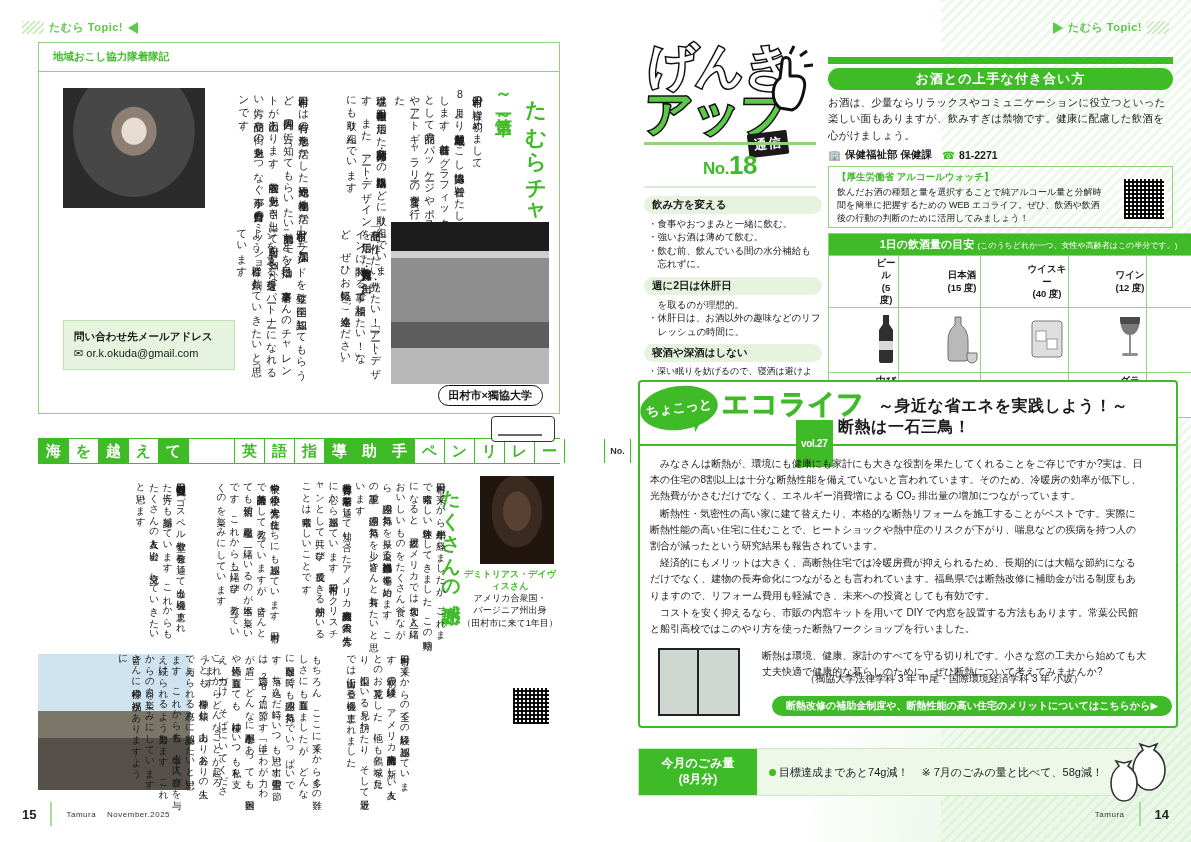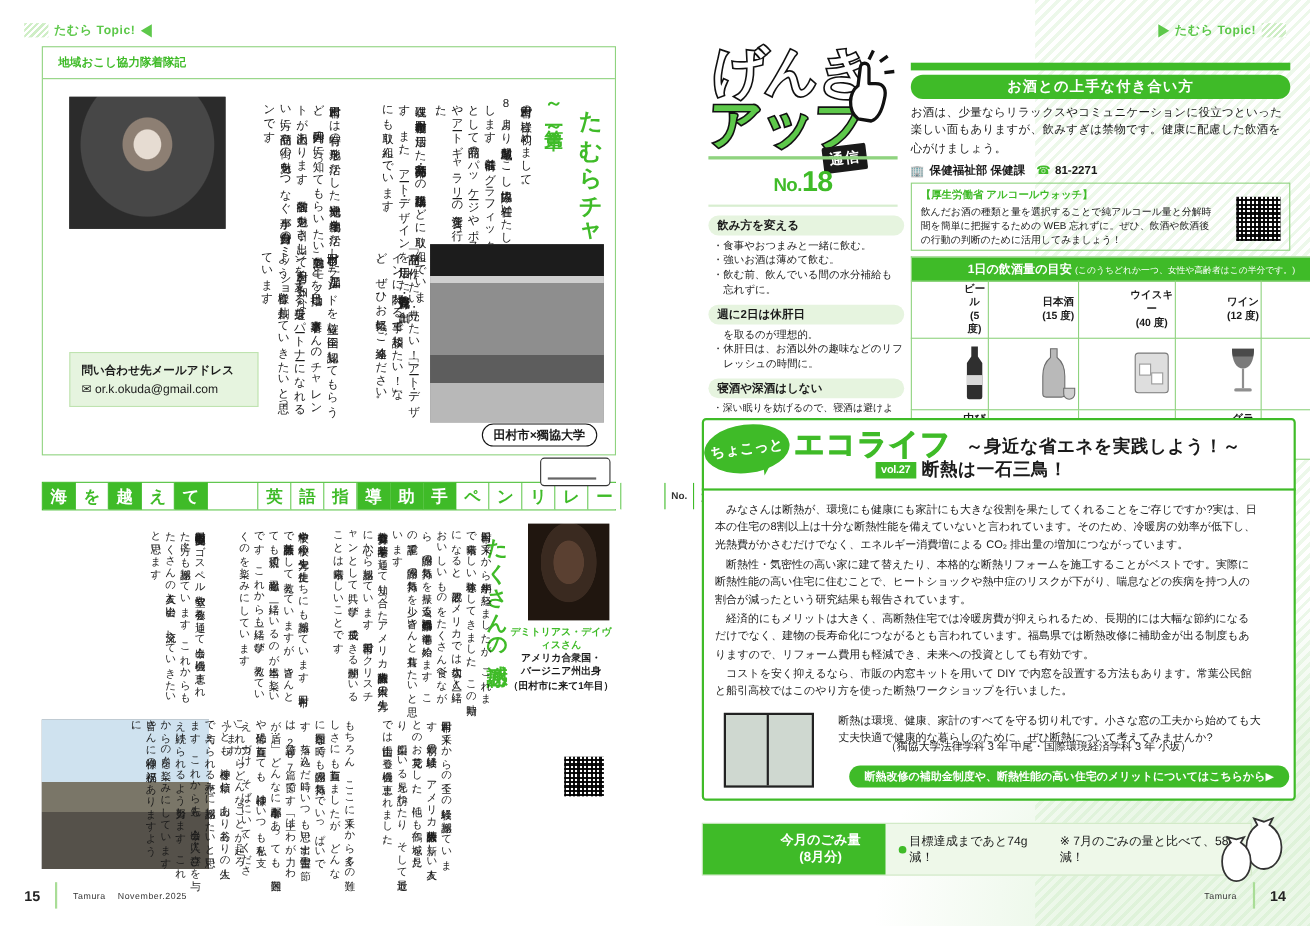--- a/index.html
+++ b/index.html
@@ -58,21 +58,21 @@
   .relay .cell.num2{width:34px;font-size:13px;color:#333;font-weight:bold;border-right:none;}
   .relay .cell.wide{width:46px;}
 
   .box-alt{position:absolute;left:38px;top:472px;width:522px;height:330px;}
   .alt-title{position:absolute;right:96px;top:4px;font-size:19px;font-weight:bold;color:#3fbb28;letter-spacing:1px;}
   .alt-photo{position:absolute;right:6px;top:4px;width:74px;height:88px;}
   .alt-photo .ph{width:100%;height:100%;
     background-image:radial-gradient(ellipse at 50% 40%,#5a4031 0 26%,#3a2a20 27% 48%,#20160f 49% 100%);}
   .alt-name{position:absolute;right:2px;top:96px;width:96px;text-align:center;font-size:9px;
     font-weight:bold;color:#3fbb28;line-height:1.35;}
-  .alt-name .sub{color:#1a1a1a;font-weight:bold;display:block;}
+  .alt-name .sub{color:#1a1a1a;font-weight:normal;display:block;}
   .alt-col{position:absolute;font-size:9.6px;line-height:1.40;color:#1a1a1a;letter-spacing:.3px;}
 
   .footer-l{position:absolute;left:22px;bottom:16px;display:flex;align-items:center;gap:14px;}
   .footer-l .pg{font-size:13px;font-weight:bold;color:#222;}
   .footer-l .bar{width:2px;height:24px;background:#a9dd97;}
   .footer-l .txt{font-size:8px;color:#333;letter-spacing:.5px;}
   .footer-r{position:absolute;right:22px;bottom:16px;display:flex;align-items:center;gap:14px;}
   .footer-r .pg{font-size:13px;font-weight:bold;color:#222;}
 
   .logo-wrap{position:absolute;left:644px;top:38px;width:172px;height:160px;}
@@ -122,38 +122,38 @@
      border-radius:50%;color:#fff;font-size:13px;font-weight:bold;display:flex;align-items:center;
      justify-content:center;transform:rotate(-7deg);}
   .eco-bubble:after{content:"";position:absolute;left:52px;top:34px;width:0;height:0;
      border-top:14px solid #3fbb28;border-right:10px solid transparent;}
   .eco-t1{position:absolute;left:722px;top:386px;font-size:27px;font-weight:bold;color:#3fbb28;
      letter-spacing:1px;-webkit-text-stroke:1px #3fbb28;}
   .eco-t2{position:absolute;left:878px;top:396px;font-size:16px;font-weight:bold;color:#1a1a1a;letter-spacing:.5px;}
   .eco-univ{position:absolute;right:648px;top:385px;border:1px solid #111;border-radius:11px;
      padding:2px 10px;font-size:11px;font-weight:bold;color:#1a1a1a;background:#fff;}
   .eco-vol{position:absolute;left:796px;top:420px;background:#3fbb28;color:#fff;font-size:10px;
-     font-weight:bold;padding:2px 5px;letter-spacing:-.3px;}
+     font-weight:bold;padding:18px 5px;letter-spacing:-.3px;}
   .eco-volt{position:absolute;left:838px;top:417px;font-size:16px;font-weight:bold;color:#1a1a1a;letter-spacing:.5px;}
   .eco-body{position:absolute;left:650px;top:456px;width:494px;font-size:10px;line-height:1.62;color:#1a1a1a;}
   .eco-body p{margin:0 0 1px;text-indent:1em;}
   .eco-sig{position:absolute;right:108px;top:672px;font-size:10px;color:#1a1a1a;}
   .eco-cta{position:absolute;left:772px;top:696px;background:#3fbb28;color:#fff;font-size:10px;
      font-weight:bold;border-radius:10px;padding:3px 14px;}
   .eco-closing{position:absolute;left:762px;top:648px;width:390px;font-size:10px;line-height:1.6;color:#1a1a1a;}
   .window-ill{position:absolute;left:658px;top:648px;width:78px;height:64px;border:2px solid #222;background:#cfd8d0;}
   .window-ill:before{content:"";position:absolute;left:37px;top:0;width:2px;height:100%;background:#222;}
   .ac-ill{position:absolute;right:636px;top:416px;width:62px;height:24px;border:1.5px solid #333;
      border-radius:4px;background:#fff;}
   .ac-ill:after{content:"";position:absolute;left:6px;bottom:5px;width:44px;height:2px;background:#666;}
 
   .trash-box{position:absolute;left:638px;top:748px;width:500px;height:48px;border:1px solid #cfe8c4;
      background:#eef8e9;box-sizing:border-box;display:flex;align-items:stretch;}
   .trash-lbl{width:118px;background:#3fbb28;color:#fff;display:flex;flex-direction:column;
-     align-items:center;justify-content:center;font-size:12px;font-weight:bold;line-height:1.3;padding-left:48px;}
+     align-items:center;justify-content:center;font-size:12px;font-weight:bold;line-height:1.3;}
   .trash-lines{flex:1;display:flex;flex-direction:column;justify-content:center;gap:4px;padding-left:12px;}
   .trash-line{font-size:11px;color:#1a1a1a;display:flex;align-items:center;gap:3px;}
   .dot{width:7px;height:7px;border-radius:50%;background:#3fbb28;display:inline-block;}
   .bags{position:absolute;right:18px;top:742px;width:70px;height:62px;}
 
   .bgwash{position:absolute;right:0;top:0;width:250px;height:842px;
      background:repeating-linear-gradient(135deg,rgba(190,230,180,.28) 0 3px,rgba(255,255,255,0) 3px 7px);}
   .bgwash2{position:absolute;right:0;bottom:0;width:400px;height:300px;
      background:radial-gradient(ellipse at 100% 100%,rgba(190,230,180,.3) 0 40%,rgba(255,255,255,0) 70%);}
 </style>
@@ -310,21 +310,21 @@
   <div class="sake-p">お酒は、少量ならリラックスやコミュニケーションに役立つといった楽しい面もありますが、飲みすぎは禁物です。健康に配慮した飲酒を心がけましょう。</div>
   <div class="sake-contact">
     <span style="color:#3fbb28;">🏢</span>
     <span>保健福祉部 保健課</span>
     <span style="color:#3fbb28;margin-left:6px;">☎</span>
     <span>81-2271</span>
   </div>
 
   <div class="watch">
     <div class="t">【厚生労働省 アルコールウォッチ】</div>
-    <div class="b">飲んだお酒の種類と量を選択することで純アルコール量と分解時間を簡単に把握するための WEB 忘れずに。ぜひ、飲酒や飲酒後の行動の判断のために活用してみましょう！</div>
+    <div class="b">飲んだお酒の種類と量を選択することで純アルコール量と分解時間を簡単に把握するための WEB エコライフ。ぜひ、飲酒や飲酒後の行動の判断のために活用してみましょう！</div>
     <div class="qr" style="position:absolute;right:8px;top:12px;width:40px;height:40px;"></div>
   </div>
 
   <table class="drink-tbl">
     <tbody>
         <tr>
           <td class="hd" colspan="5">
       <span>1日の飲酒量の目安</span>
       <span class="sm">(このうちどれか一つ、女性や高齢者はこの半分です。)</span>
     </td>

